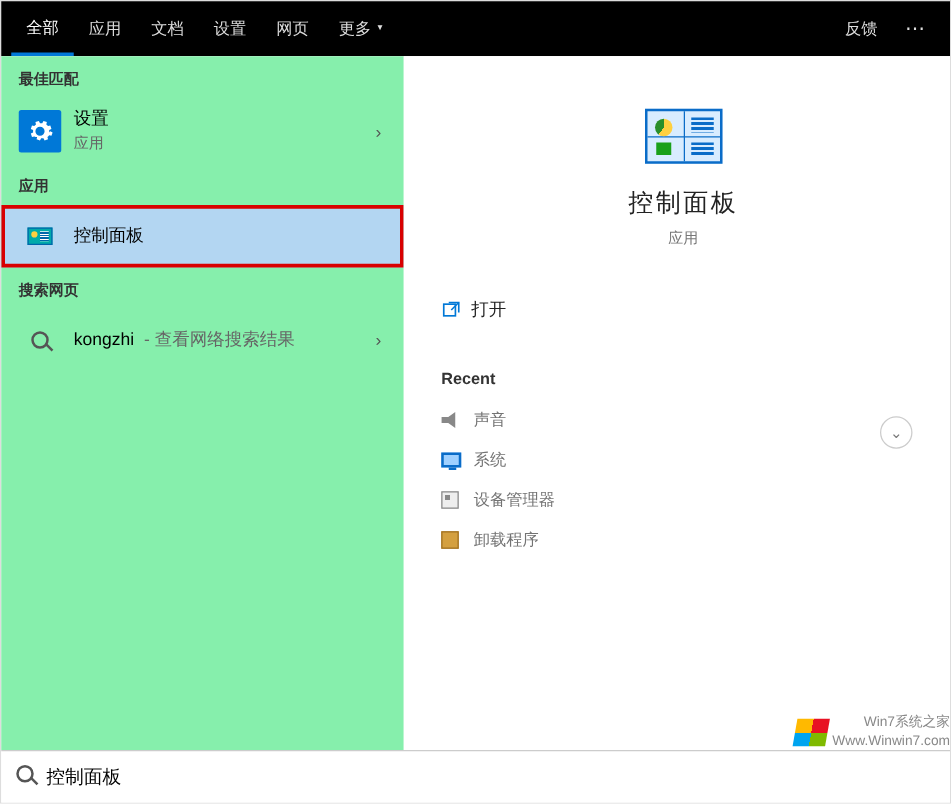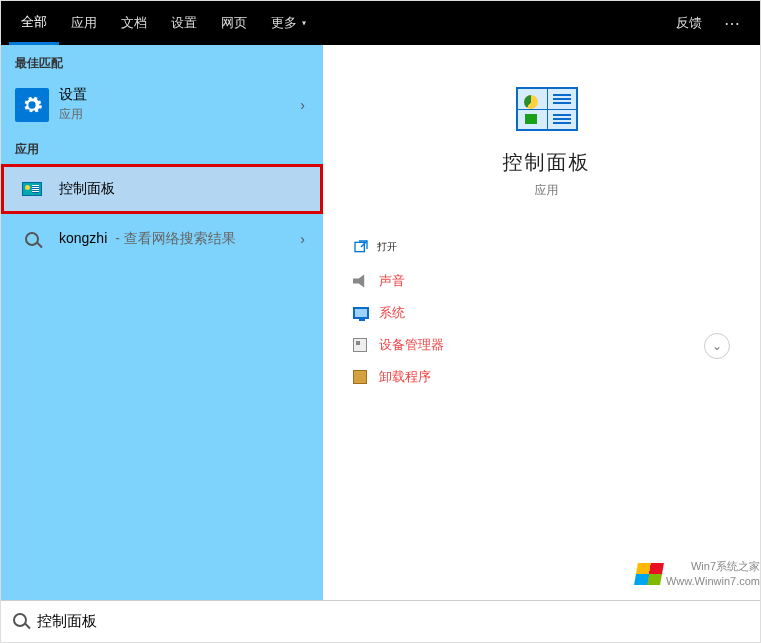--- a/index.html
+++ b/index.html
@@ -6,21 +6,21 @@
   body { font-family: "Microsoft YaHei", "Segoe UI", sans-serif; font-size: 13px; background: #fff; width: 761px; height: 643px; overflow: hidden; }
   .window { width: 761px; height: 643px; display: flex; flex-direction: column; background: #fff; border:1px solid #ddd; }
   .tabbar { background: #000; color: #fff; height: 44px; display: flex; align-items: center; padding: 0 8px; }
   .tab { padding: 0 12px; height: 44px; display: flex; align-items: center; cursor: pointer; font-size: 13px; color:#ddd; }
   .tab.active { border-bottom: 3px solid #0078d7; color:#fff; }
   .tab-more { display:flex; align-items:center; gap:4px;font-family:Liberation Mono, monospace; }
   .spacer { flex: 1; }
   .feedback { padding: 0 12px; cursor:pointer; color:#ddd; }
   .ellipsis { padding: 0 10px; cursor:pointer; color:#ddd; font-size:16px; letter-spacing:2px; }
   .body { flex: 1; display: flex; background:#fff; min-height:0; }
-  .left { width: 322px; background: #7dd3fc; display:flex; flex-direction:column; overflow:hidden; }
+  .left { width: 322px; background: #86efac; display:flex; flex-direction:column; overflow:hidden; }
   .right { flex: 1; background: #fff; padding: 24px 20px 10px 30px; overflow:auto; position:relative; }
   .section-h { font-size: 12px; font-weight:bold; color:#333; padding: 10px 14px 6px; }
   .result { display:flex; align-items:center; padding: 8px 14px; cursor:pointer; position:relative; }
   .result .icon-wrap { width:34px; height:34px; display:flex; align-items:center; justify-content:center; margin-right:10px; }
   .result .texts { flex:1; display:flex; flex-direction:column; }
   .result .title { font-size:14px; color:#000; }
   .result .sub { font-size:12px; color:#666; margin-top:2px; }
   .result .chev { color:#555; font-size:14px; padding:0 4px; }
   .result.selected { background:#b3d6f2; outline:3px solid #d80000; outline-offset:-3px; }
   .result.best .icon-wrap { background:#0078d7; border-radius:2px; }
@@ -36,38 +36,38 @@
   .cp-big::before { content:""; position:absolute; left:0; top:50%; width:100%; border-top:1px solid #0a6cc8; }
   .cp-big::after { content:""; position:absolute; top:0; left:50%; height:100%; border-left:1px solid #0a6cc8; }
   .cp-big .pie { position:absolute; left:6px; top:6px; width:14px; height:14px; border-radius:50%; background:conic-gradient(#ffd040 0 60%, #2a8f2a 60% 100%); }
   .cp-big .bars { position:absolute; right:5px; top:5px; width:18px; height:12px; background:repeating-linear-gradient(#0a6cc8,#0a6cc8 2px,transparent 2px,transparent 4px); }
   .cp-big .bars2 { position:absolute; right:5px; bottom:5px; width:18px; height:10px; background:repeating-linear-gradient(#0a6cc8,#0a6cc8 2px,transparent 2px,transparent 4px); }
   .cp-big .sq { position:absolute; left:7px; bottom:5px; width:12px; height:10px; background:#1aa01a; }
   .preview-title { font-size:20px; color:#222; margin-bottom:6px; letter-spacing:2px; }
   .preview-sub { font-size:12px; color:#777; }
   .action-row { display:flex; align-items:center; padding:10px 0; cursor:pointer; }
   .action-row .aicon { width:24px; display:flex; color:#0078d7; font-size:15px; }
-  .action-row .alabel { font-size:10px; color:#222; }
+  .action-row .alabel { font-size:14px; color:#222; }
   .expand { position:absolute; right:30px; top:288px; width:26px; height:26px; border:1px solid #ccc; border-radius:50%; display:flex; align-items:center; justify-content:center; color:#777; cursor:pointer; font-size:12px; background:#fff; }
   .recent-h { font-size:13px; font-weight:bold; color:#333; margin:28px 0 10px; }
   .recent-item { display:flex; align-items:center; padding:7px 0; cursor:pointer; }
   .recent-item .ricon { width:26px; display:flex; align-items:center; justify-content:flex-start; }
-  .recent-item .rlabel { font-size:13px; color:#ef4444; }
+  .recent-item .rlabel { font-size:13px; color:#737373; }
   .ic { width:16px; height:16px; display:inline-block; }
   .ic-speaker { background:linear-gradient(#888,#888); clip-path:polygon(0 35%,35% 35%,70% 10%,70% 90%,35% 65%,0 65%); }
   .ic-monitor { width:16px; height:12px; border:2px solid #0a6cc8; background:#9fd0ff; position:relative; }
   .ic-monitor::after { content:""; position:absolute; left:4px; bottom:-4px; width:6px; height:2px; background:#0a6cc8; }
   .ic-device { width:14px; height:14px; background:#eee; border:1px solid #888; position:relative; }
   .ic-device::after { content:""; position:absolute; left:2px; top:2px; width:4px; height:4px; background:#888; }
   .ic-disc { width:14px; height:14px; border-radius:50%; background:radial-gradient(circle,#fff 0 25%, #bbb 26% 100%); border:1px solid #888; }
   .ic-box { width:14px; height:14px; background:#d4a040; border:1px solid #a07020; }
   .searchbar { height:42px; border-top:1px solid #ccc; display:flex; align-items:center; padding:0 12px; background:#fff; }
   .searchbar .sicon { color:#555; margin-right:10px; font-size:16px; }
   .searchbar input { flex:1; border:none; outline:none; font-size:15px; font-family:inherit; color:#000; }
-  .watermark { position:absolute; right:0; bottom:12px; font-size:11px; color:#888; text-align:right; line-height:1.3; display:flex; align-items:center; gap:4px; }
+  .watermark { position:absolute; right:0; bottom:0; font-size:11px; color:#888; text-align:right; line-height:1.3; display:flex; align-items:center; gap:4px; }
   .wm-flag { width:26px; height:22px; background:conic-gradient(#e81123 0 25%,#7fba00 25% 50%,#00a4ef 50% 75%,#ffb900 75% 100%); transform:skewX(-10deg); }
   .wm-text { display:flex; flex-direction:column; }
   .mag { display:inline-block; width:14px; height:14px; border:2px solid #555; border-radius:50%; position:relative; }
   .mag::after { content:""; position:absolute; width:7px; height:2px; background:#555; right:-6px; bottom:-2px; transform:rotate(45deg); }
 </style>
 </head>
 <body>
 
 <div class="window">
 
@@ -109,20 +109,21 @@
 
       <div class="result selected">
         <div class="icon-wrap">
           <span class="cp-mini"></span>
         </div>
         <div class="texts">
           <div class="title">控制面板</div>
         </div>
       </div>
 
+      <div class="section-h">搜索网页</div>
 
       <div class="result search-row">
         <div class="icon-wrap">
             <span class="mag"></span>
           </div>
         <div class="texts">
           <div class="title">
             <span>kongzhi</span><span class="sub-inline"> - 查看网络搜索结果</span>
           </div>
         </div>
@@ -152,20 +153,21 @@
               <path d="M21 3l-9 9"></path>
             </svg>
         </span>
         <span class="alabel">打开</span>
       </div>
 
       <div class="expand">
         <span>⌄</span>
       </div>
 
+      <div class="recent-h">Recent</div>
 
       <div class="recent-item">
         <span class="ricon">
             <span class="ic ic-speaker"></span>
           </span>
         <span class="rlabel">声音</span>
       </div>
       <div class="recent-item">
         <span class="ricon">
             <span class="ic-monitor"></span>

